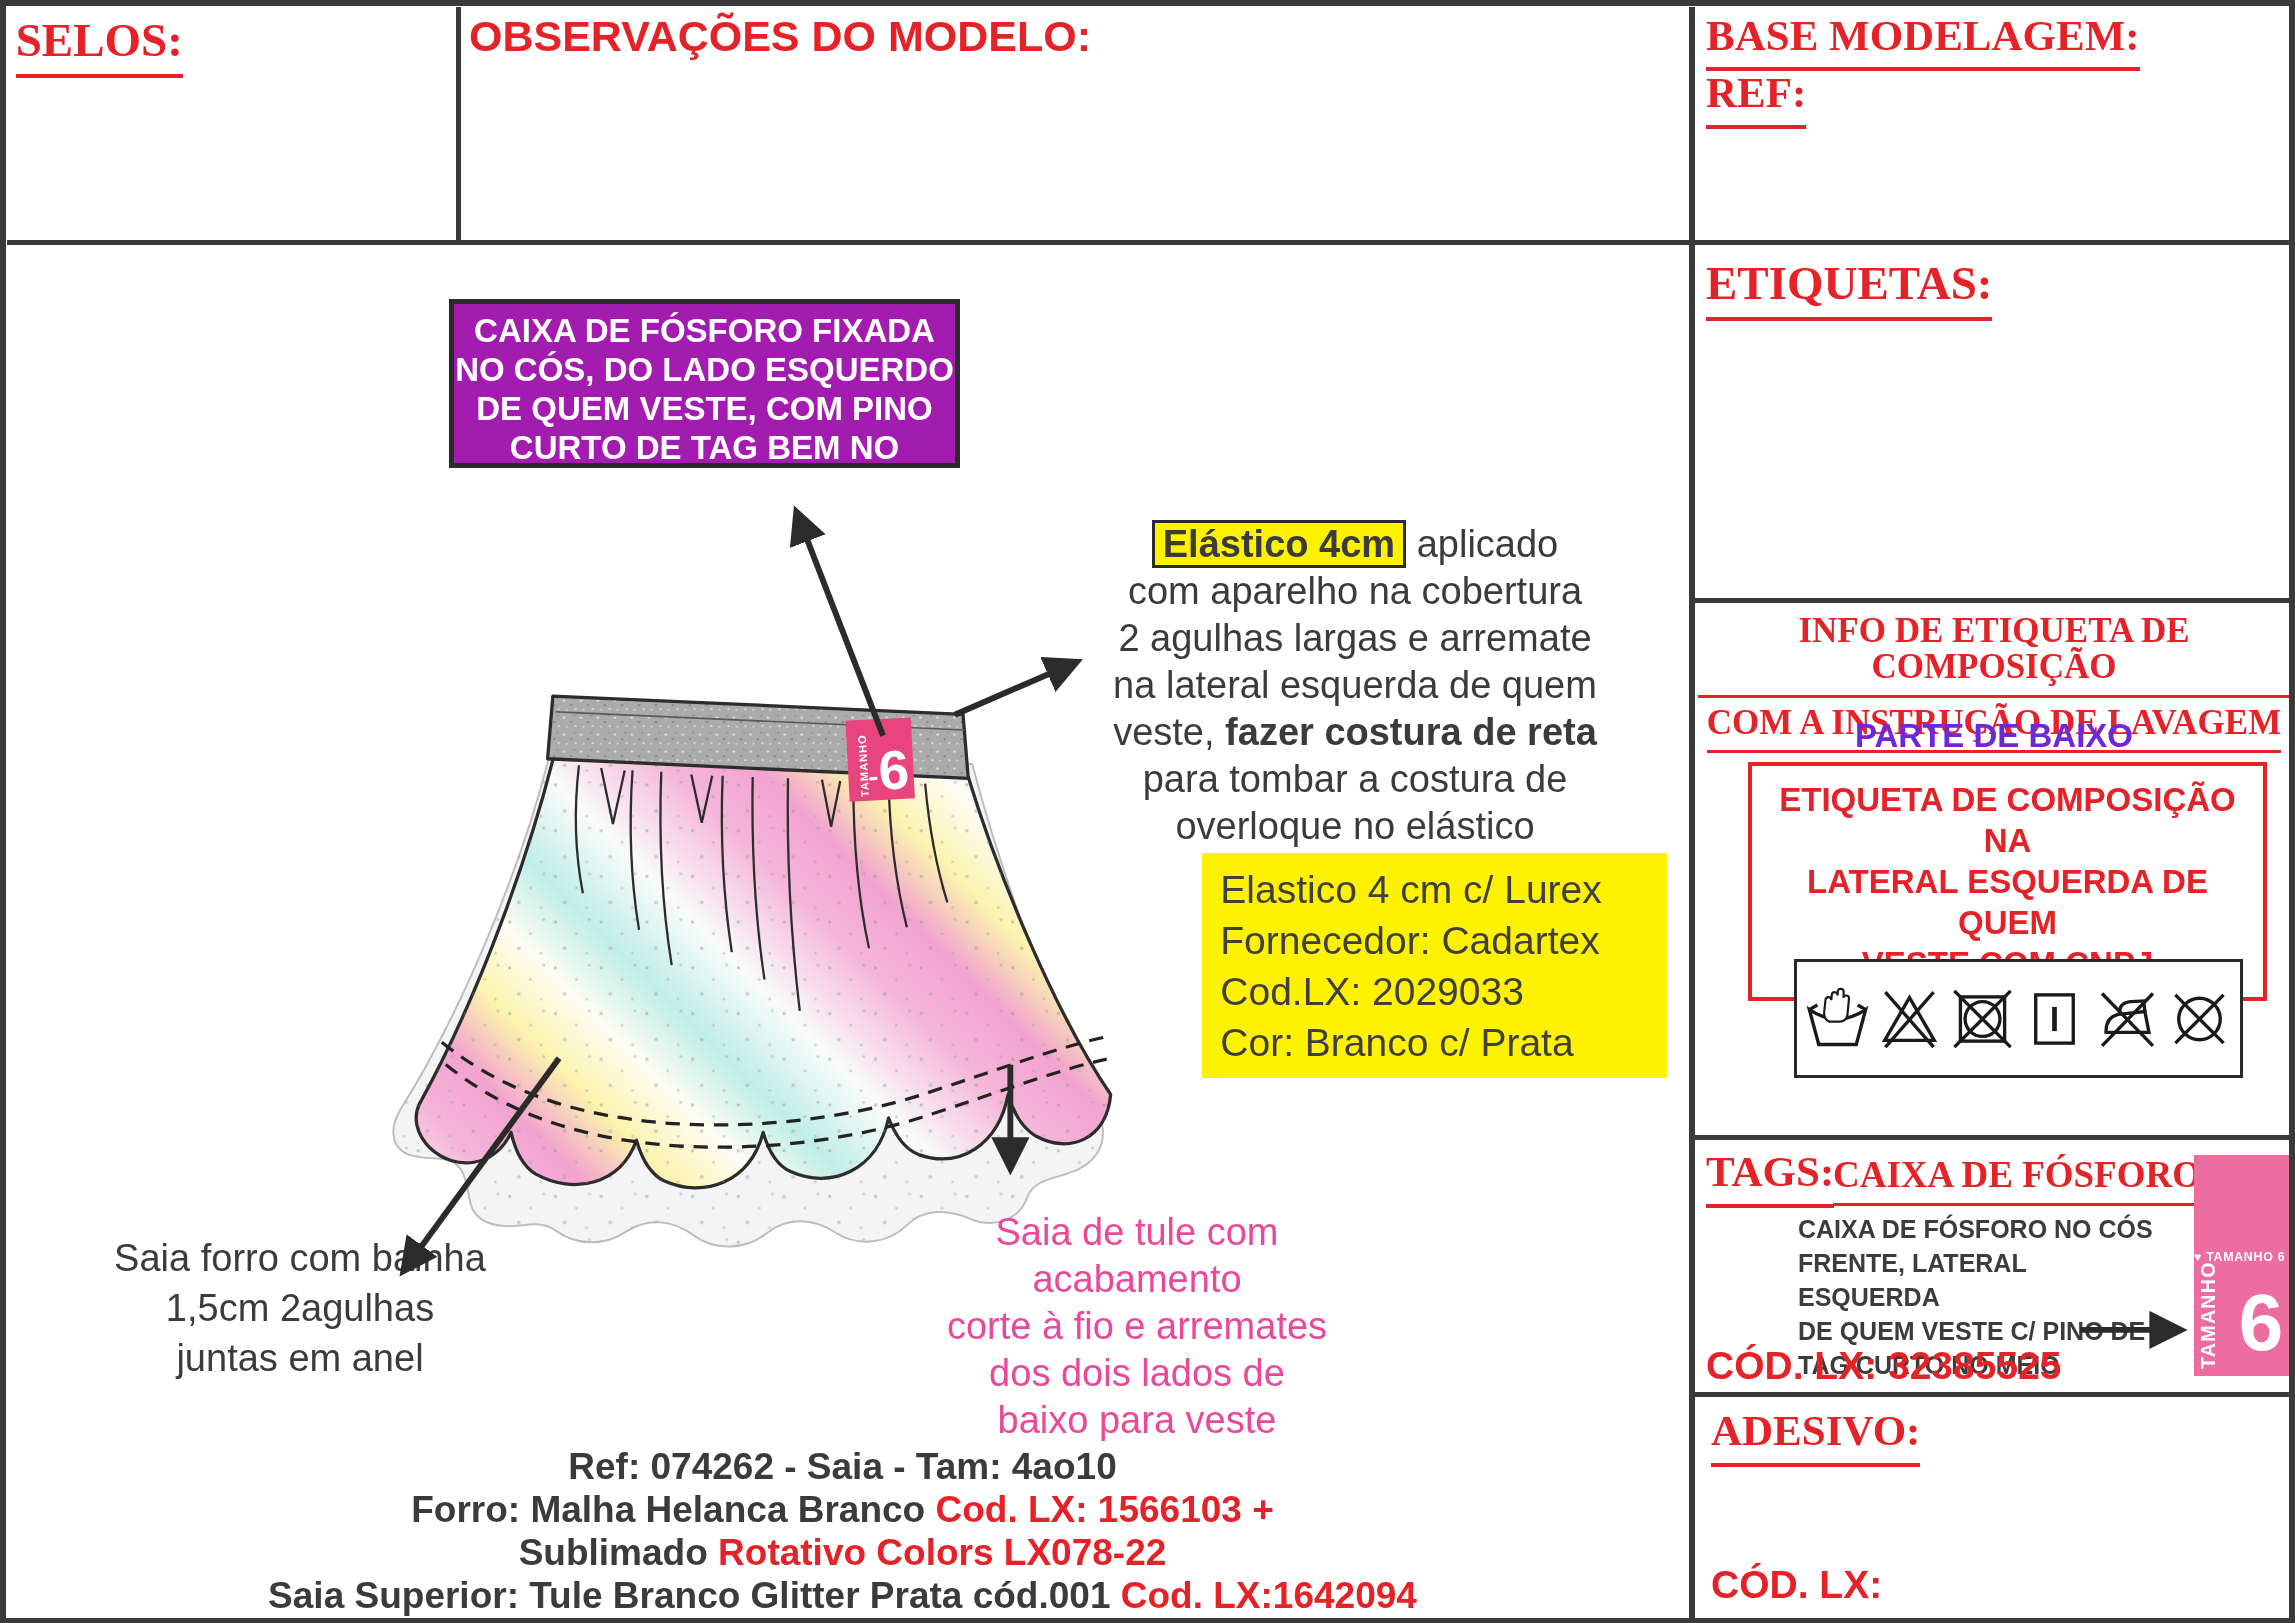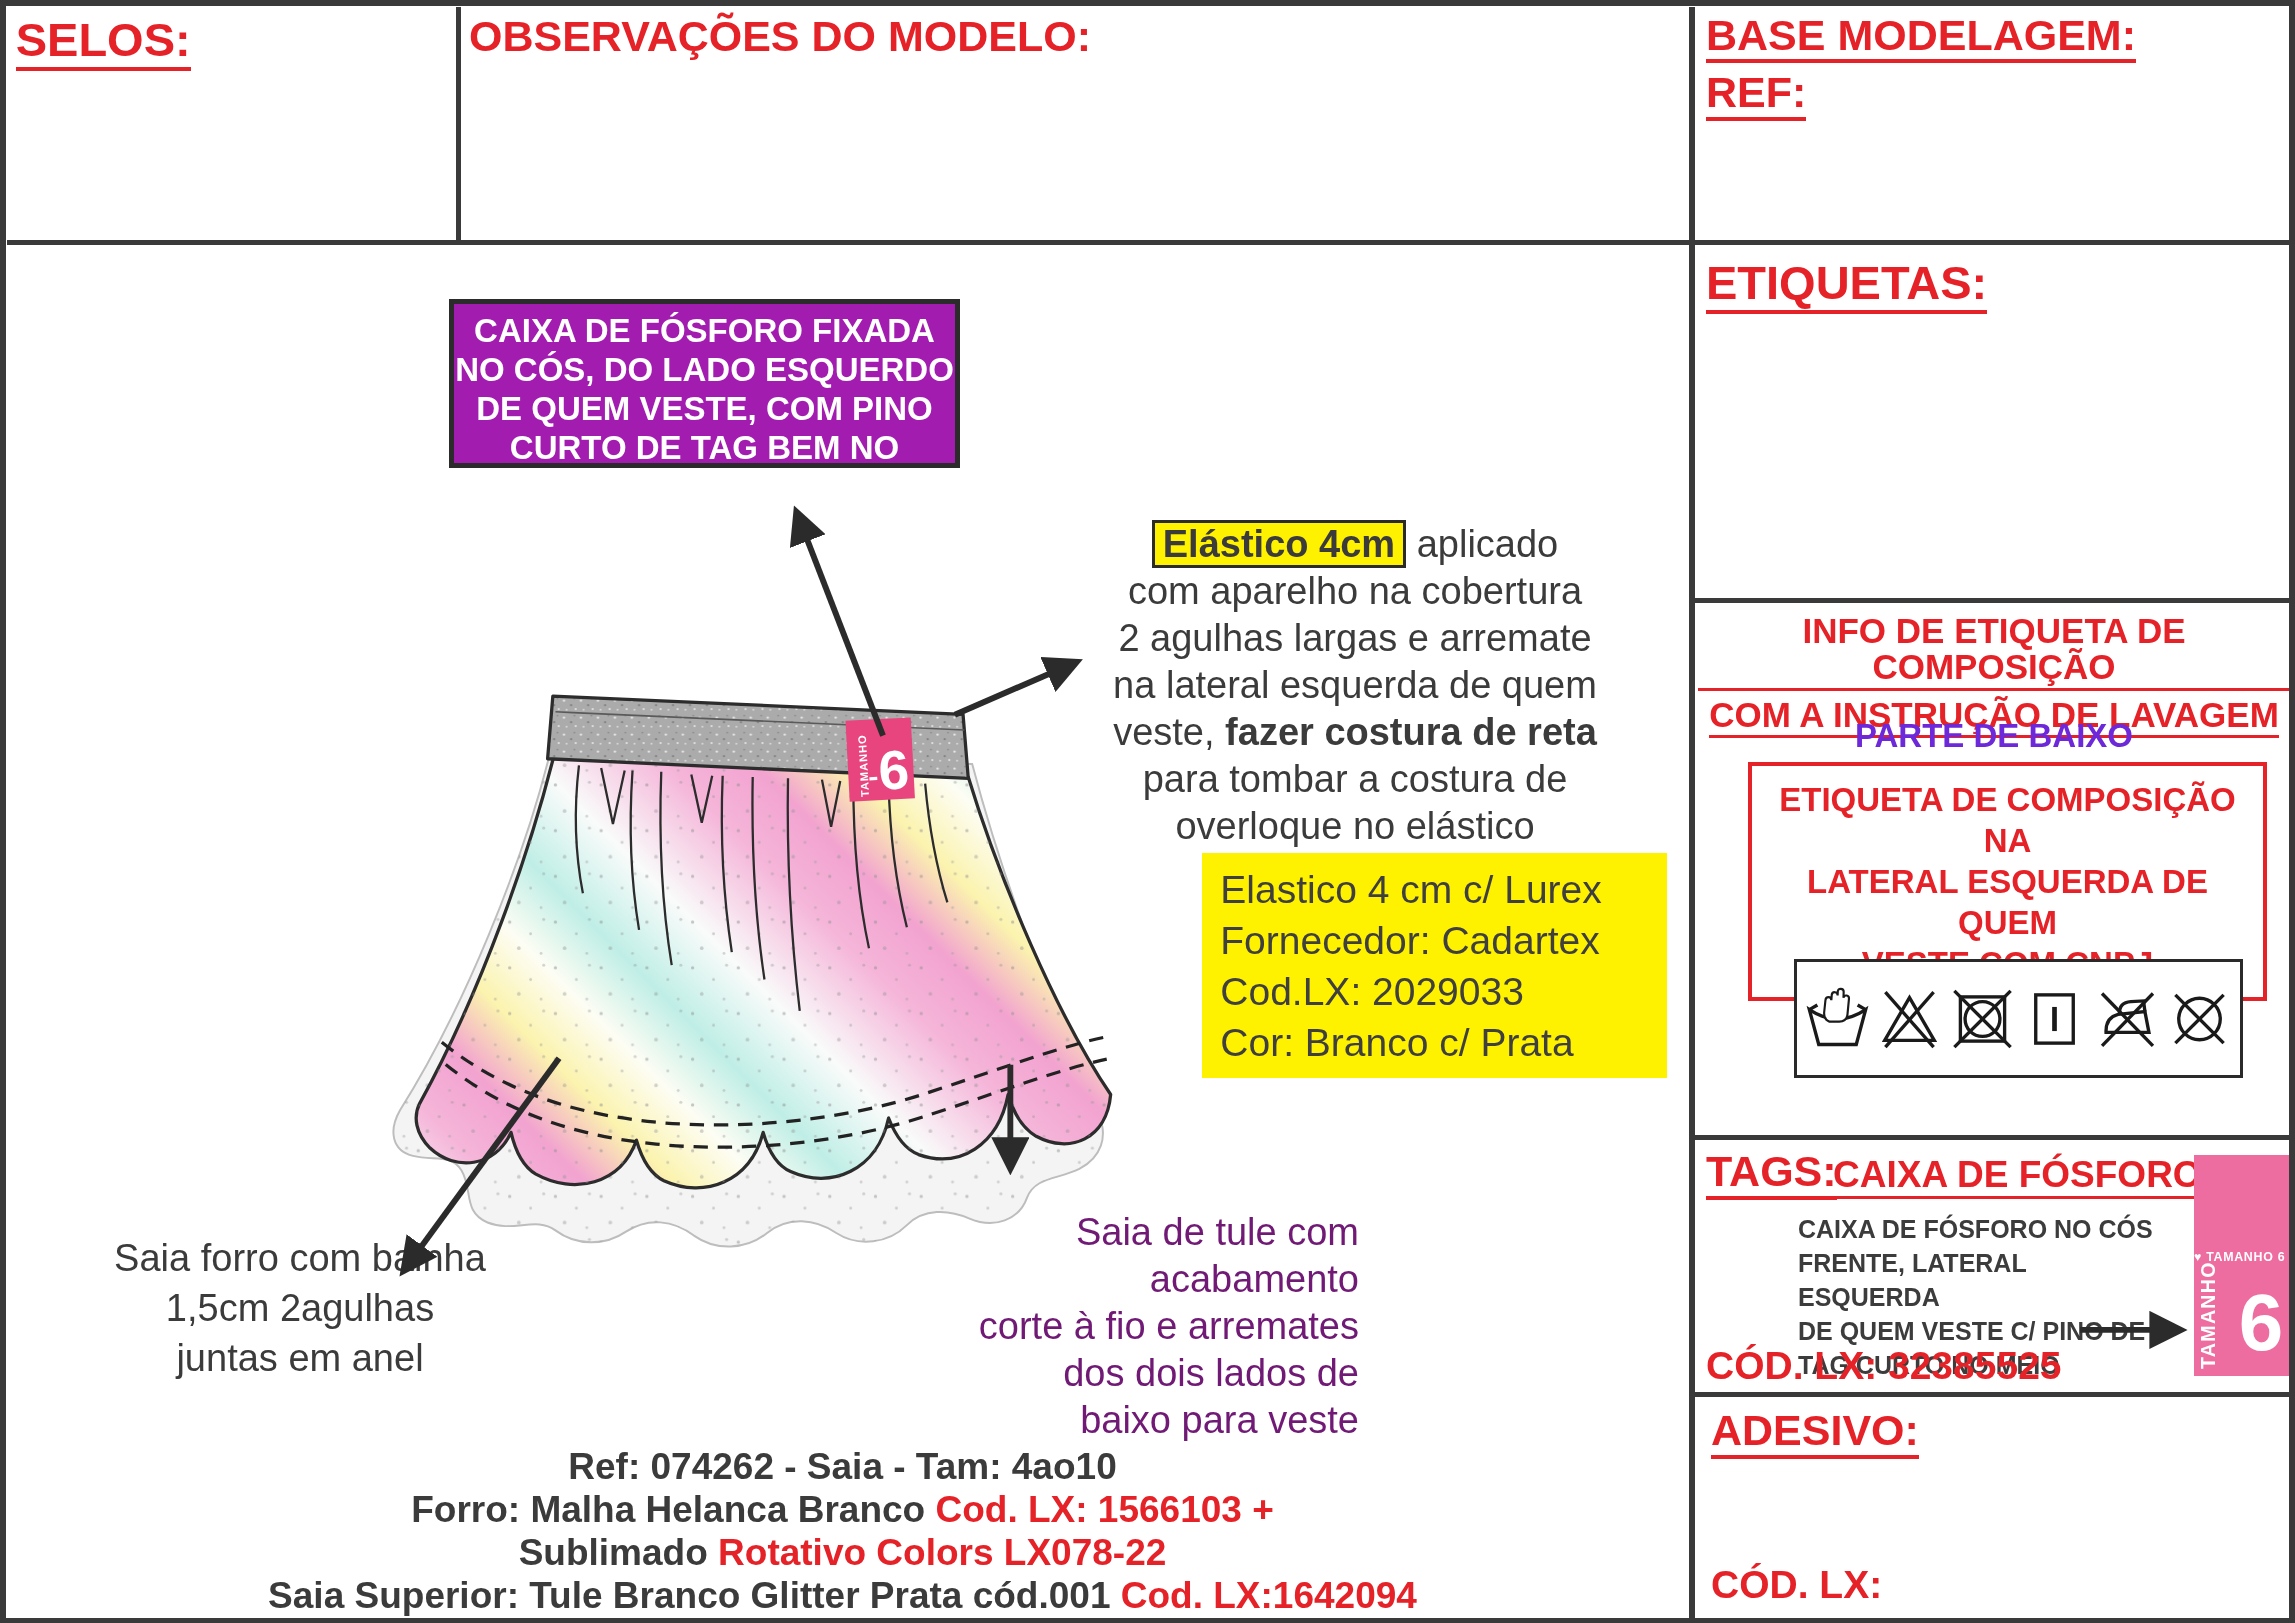--- a/index.html
+++ b/index.html
@@ -1,33 +1,33 @@
 <!DOCTYPE html>
 <html style="font-size:10.5px"><head>
 <meta charset="utf-8">
 <style>
   html,body{margin:0;padding:0;background:#ffffff;}
   body{width:2295px;height:1624px;font-family:"Liberation Sans",sans-serif;position:relative;overflow:hidden;}
   .sheet{position:absolute;left:0;top:0;width:2295px;height:1624px;background:#fff;}
   .frame{position:absolute;left:0;top:0;right:0;bottom:0;border:6.5px solid #3a3a3a;pointer-events:none;z-index:50;}
   .gline{position:absolute;background:#3a3a3a;z-index:40;}
   .rh{color:#e52227;font-weight:bold;}
-  .u{border-bottom:4.6px solid #e52227;padding-bottom:2px;display:inline-block;line-height:1.04;}
+  .u{border-bottom:4.6px solid #e52227;padding-bottom:9px;display:inline-block;line-height:1.04;font-family:Liberation Serif, serif;}
   .abs{position:absolute;}
   
   .pink-note{position:absolute;left:449px;top:299px;width:511px;height:169px;background:#a21caf;border:5.9px solid #2b2b2b;box-sizing:border-box;color:#ffffff;font-weight:bold;font-size:33px;line-height:39px;text-align:center;padding-top:6.5px;z-index:5;}
   
   .elastic{position:absolute;left:1022px;top:521px;width:666px;font-size:38px;line-height:47px;color:#3b3b3b;text-align:center;z-index:5;}
   .hl{background:#fff200;border:3.3px solid #2b2b2b;font-weight:bold;padding:0 8px;}
   .b{font-weight:bold;}
   
   .ybox{position:absolute;left:1202px;top:853px;width:465px;background:#fff200;color:#3f3f3f;font-size:39px;line-height:51px;padding:10.5px 18.3px;box-sizing:border-box;z-index:5;}
   
   .note-forro{position:absolute;left:65px;top:1233px;width:470px;font-size:38px;line-height:50px;color:#3b3b3b;text-align:center;z-index:5;}
-  .note-tule{position:absolute;left:915px;top:1209px;width:444px;font-size:38px;line-height:47px;color:#701a75;text-align:right;z-index:5;}
+  .note-tule{position:absolute;left:915px;top:1209px;width:444px;font-size:38px;line-height:47px;color:#ec4899;text-align:center;z-index:5;}
   
   .footer{position:absolute;left:196px;top:1445px;width:1293px;font-size:37px;line-height:43px;font-weight:bold;color:#3b3b3b;text-align:center;z-index:5;}
   .red{color:#e52227;}
   
   .rp-head{position:absolute;font-size:47px;z-index:5;}
   .info-title{position:absolute;left:1698px;top:613px;width:592px;text-align:center;font-size:35px;line-height:47px;font-weight:bold;color:#e52227;z-index:5;}
   .info-title .u{border-bottom:3.9px solid #e52227;}
   .parte{position:absolute;left:1698px;top:717px;width:592px;text-align:center;font-size:33px;font-weight:bold;color:#6d28d9;z-index:5;}
   .comp-box{position:absolute;left:1748px;top:762px;width:519px;border:4.6px solid #e52227;box-sizing:border-box;color:#e52227;font-weight:bold;font-size:33px;line-height:41px;text-align:center;padding:13px 6.5px;z-index:5;}
   .care-box{position:absolute;left:1794px;top:959px;width:449px;height:119px;border:3.9px solid #2a2a2a;box-sizing:border-box;display:flex;align-items:center;justify-content:space-around;padding:0 3.9px;z-index:5;background:#fff;}

